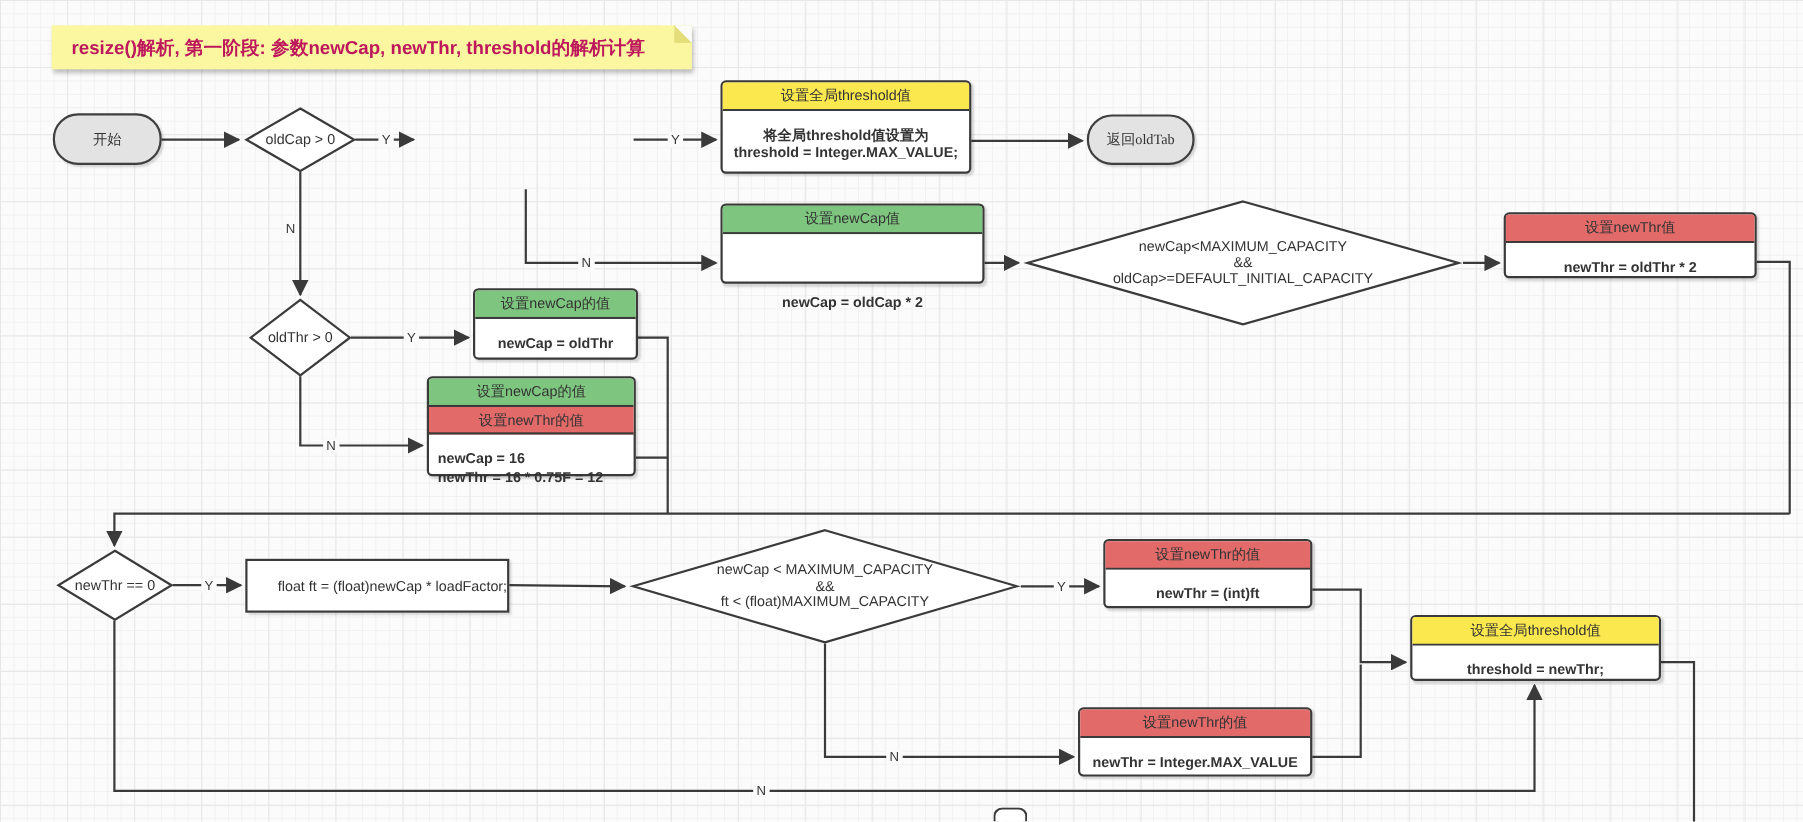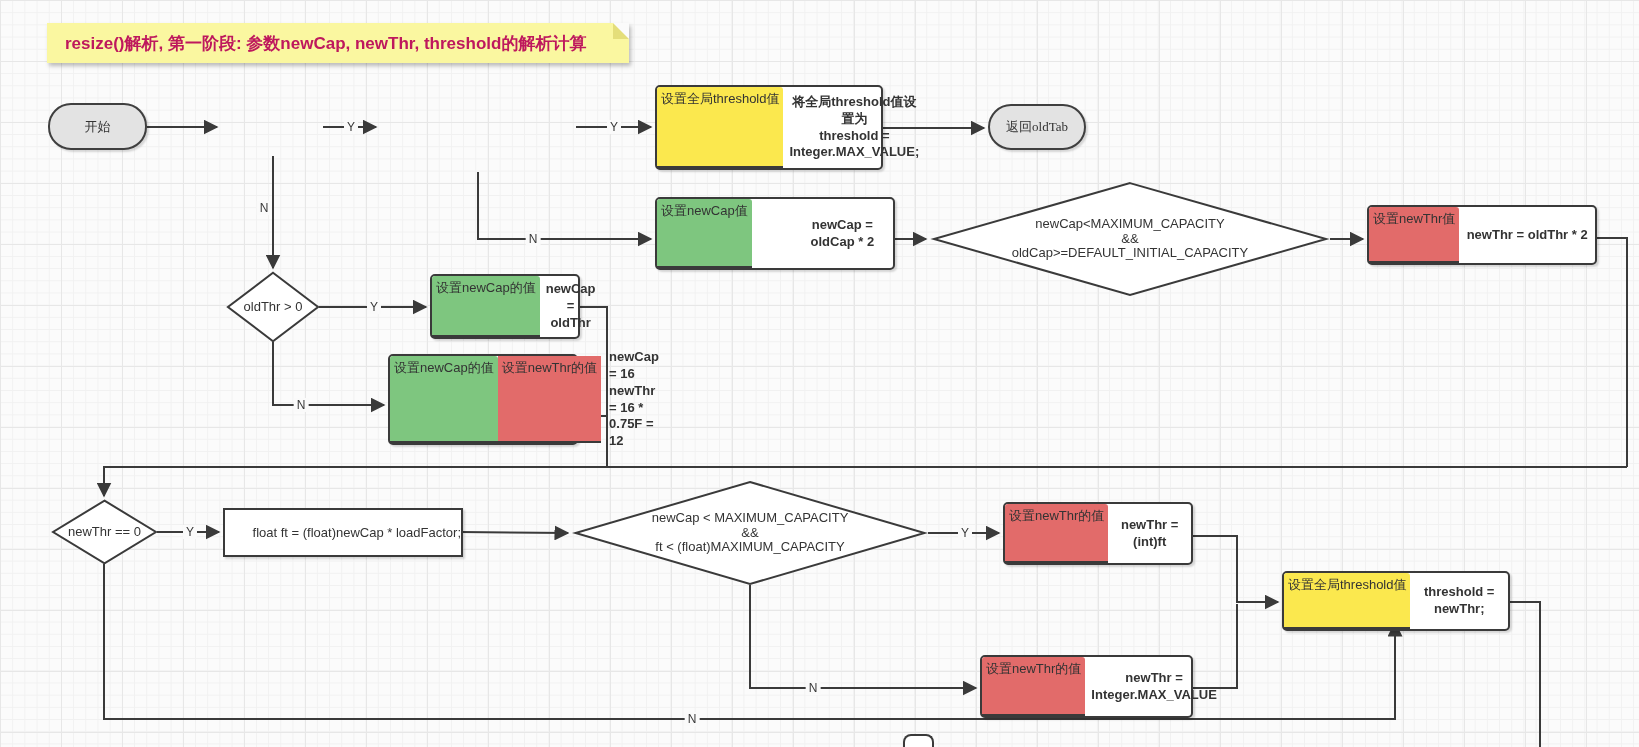--- a/index.html
+++ b/index.html
@@ -34,23 +34,22 @@
   .diamond svg { position:absolute; left:0; top:0; width:100%; height:100%; overflow:visible; }
   .diamond polygon { fill:#ffffff; stroke:#3a3a3a; stroke-width:2; vector-effect:non-scaling-stroke; }
   .diamond .node-text {
     position:absolute; inset:0; display:flex; align-items:center; justify-content:center;
     text-align:center; white-space:pre-line; line-height:1.15;
   }
 
   
   .hbox {
     background:#fff; border:2px solid #3a3a3a; border-radius:5px;
-    display:flex; flex-direction:row;
+    display:flex; flex-direction:column;
     box-shadow:2px 2px 2px rgba(0,0,0,.15);
-    margin-top:12px;
   }
   .hbox-header {
     flex:0 0 auto; border-bottom:2px solid #3a3a3a; text-align:center;
     padding:4px 4px; border-radius:3px 3px 0 0; line-height:1.2;
   }
   .hbox-header.mid { border-radius:0; }
   .hbox-body {
     flex:1 1 auto; display:flex; align-items:center; justify-content:center;
     text-align:center; white-space:pre-line; padding:14px 6px; line-height:1.3;font-weight:bold;
   }
@@ -130,20 +129,26 @@
     <span>resize()解析, 第一阶段: 参数newCap, newThr, threshold的解析计算</span>
   </div>
 
   <div class="node terminal" style="left:48px;top:103px;width:99px;height:47px;">
     <span>开始</span>
   </div>
   <div class="node terminal" style="left:988px;top:104px;width:98px;height:46px;font-family:Liberation Serif, serif;">
     <span>返回oldTab</span>
   </div>
 
+  <div class="node diamond" style="left:223px;top:98px;width:100px;height:58px;">
+    <svg viewBox="0 0 100 100" preserveAspectRatio="none">
+        <polygon points="50,1 99,50 50,99 1,50"></polygon>
+      </svg>
+    <span class="node-text">oldCap &gt; 0</span>
+  </div>
   <div class="node diamond" style="left:930px;top:182px;width:400px;height:114px;">
     <svg viewBox="0 0 100 100" preserveAspectRatio="none">
         <polygon points="50,1 99,50 50,99 1,50"></polygon>
       </svg>
     <span class="node-text">newCap&lt;MAXIMUM_CAPACITY
 &amp;&amp;
 oldCap&gt;=DEFAULT_INITIAL_CAPACITY</span>
   </div>
   <div class="node diamond" style="left:227px;top:272px;width:92px;height:70px;">
     <svg viewBox="0 0 100 100" preserveAspectRatio="none">

